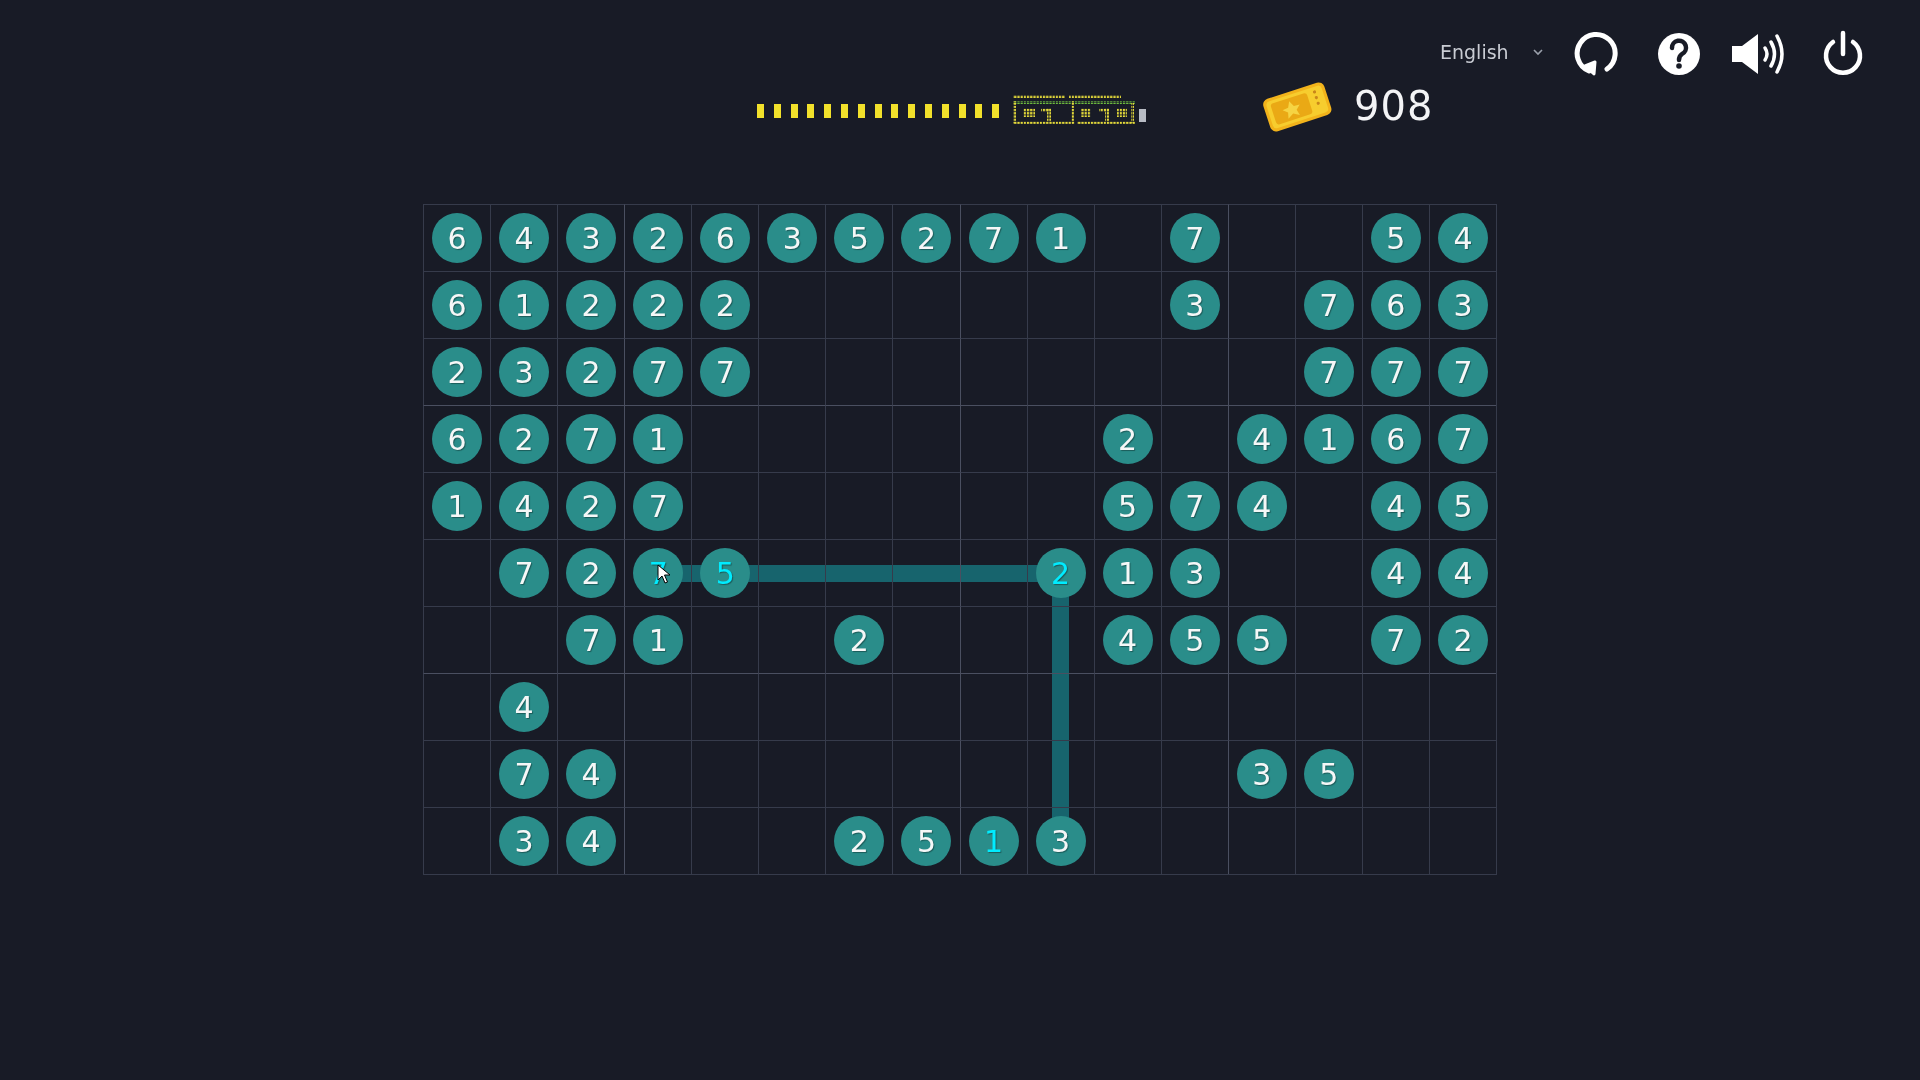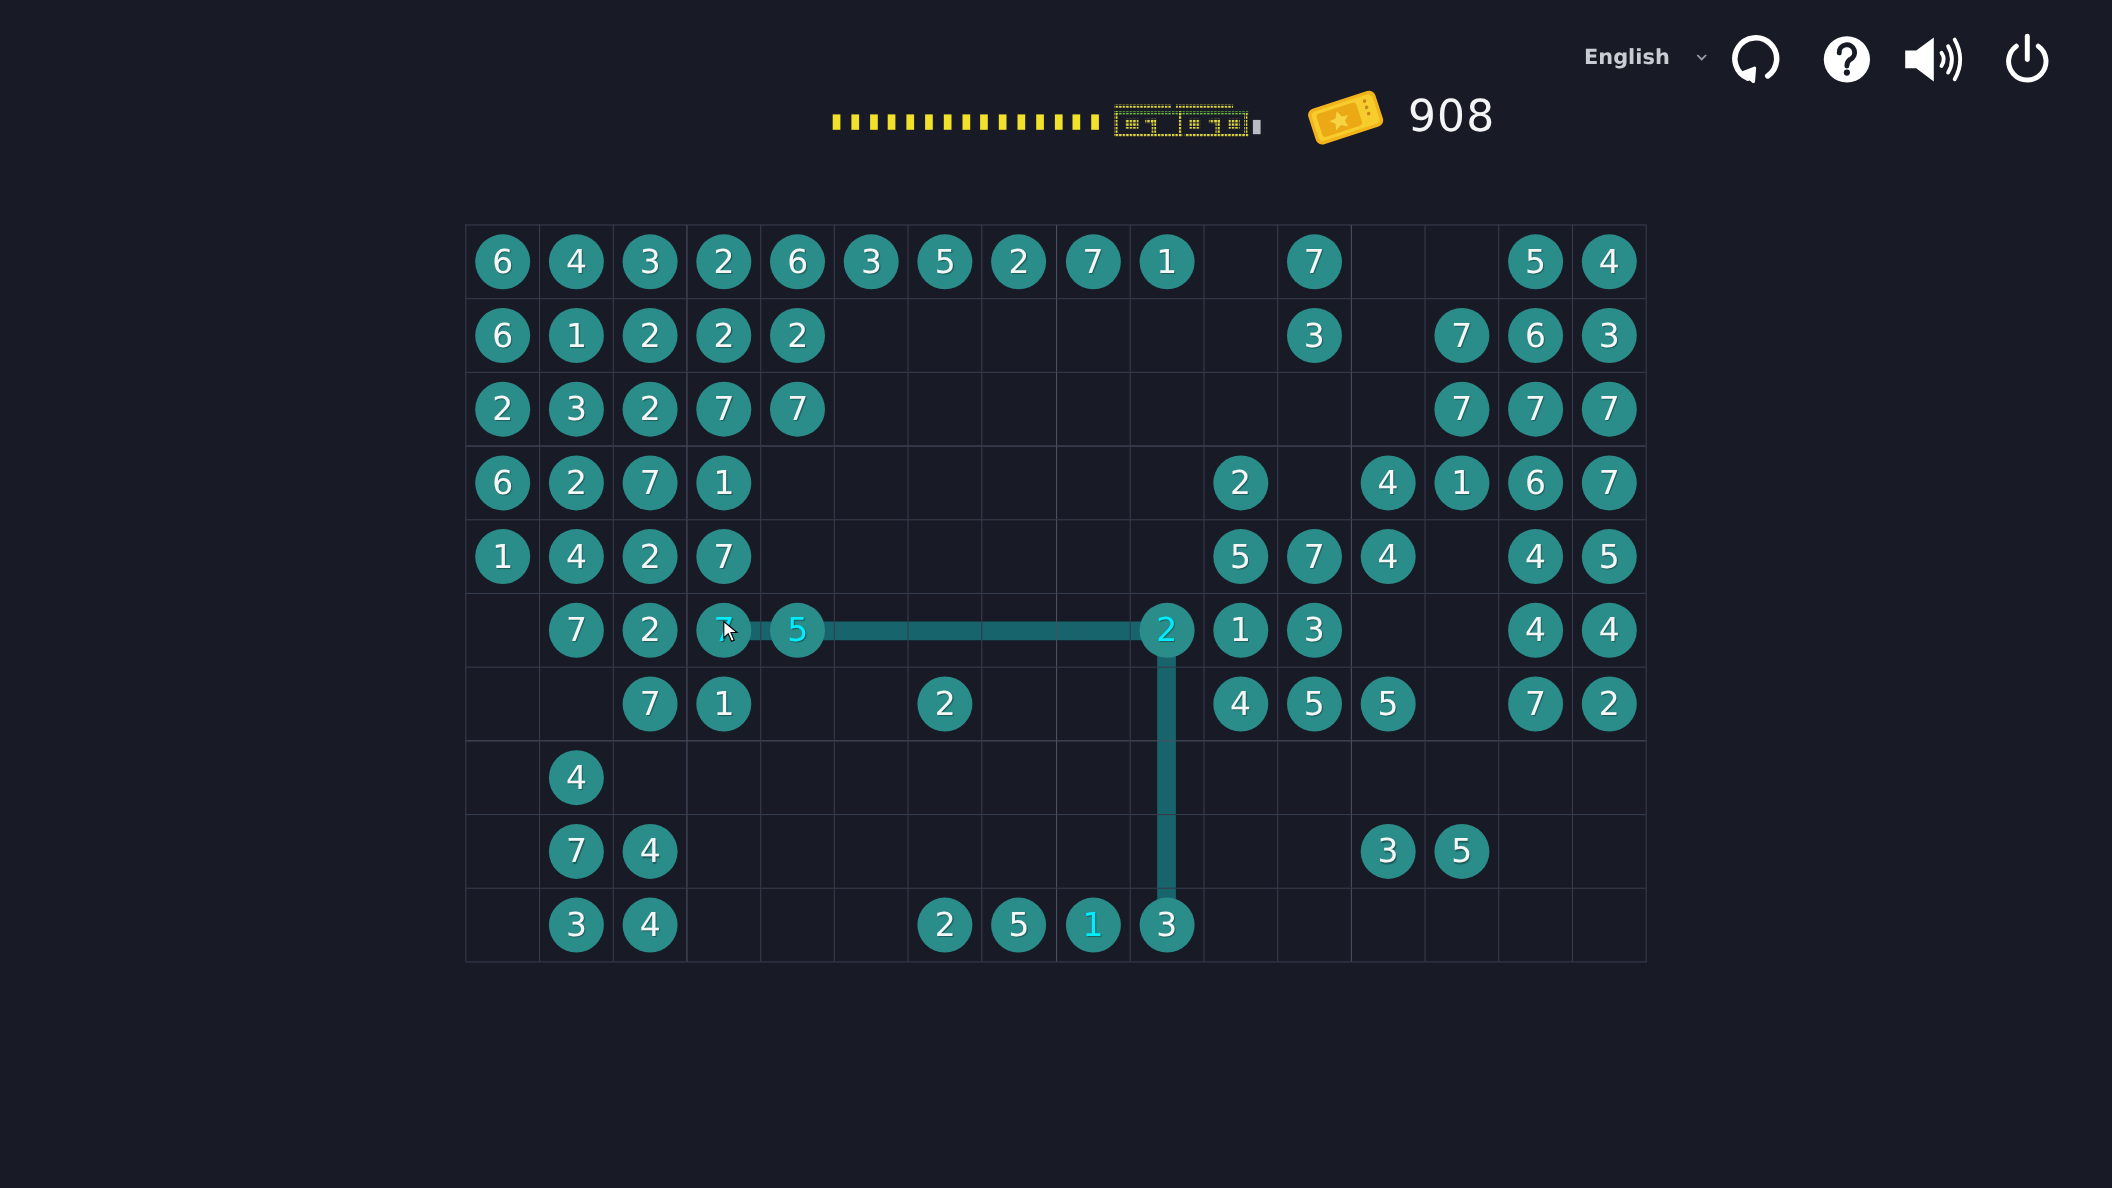--- a/index.html
+++ b/index.html
@@ -6,34 +6,34 @@
   body {
     width:1920px; height:1080px; overflow:hidden;
     background:#181b26;
     font-family:"DejaVu Sans", sans-serif;
     color:#fff; position:relative;
   }
   .lang {
     position:absolute; left:1440px; top:36px; height:32px;
     display:flex; align-items:center; gap:22px; cursor:pointer;
   }
-  .lang .label { font-size:19px; color:#c9ccd3; font-family:"DejaVu Sans", sans-serif;font-weight:bold; }
+  .lang .label { font-size:19px; color:#c9ccd3; font-family:"DejaVu Sans", sans-serif; }
   .lang .chev { width:14px; height:14px; }
   .icon-btn {
     position:absolute; top:28px; width:52px; height:52px;
     display:flex; align-items:center; justify-content:center; cursor:pointer;
   }
   .progress {
     position:absolute; left:757px; top:100px; height:22px;
     display:flex; align-items:center;
   }
   .dash { width:7px; height:14px; background:#f2e12b; margin-right:9.8px; }
   .pixel-badge { margin-left:2px; }
   .score {
-    position:absolute; left:1188px; top:76px; height:60px;
+    position:absolute; left:1262px; top:76px; height:60px;
     display:flex; align-items:center; gap:22px;justify-content:space-between;
   }
   .score .value { font-size:40px; color:#f3f4f6; font-family:"DejaVu Sans", sans-serif; letter-spacing:1px; }
   .board {
     position:absolute; left:423px; top:204px;
     width:1074px; height:671px;
   }
   .grid {
     position:absolute; inset:0;
     display:grid; grid-template-columns:repeat(16, 1fr); grid-template-rows:repeat(10, 1fr);

